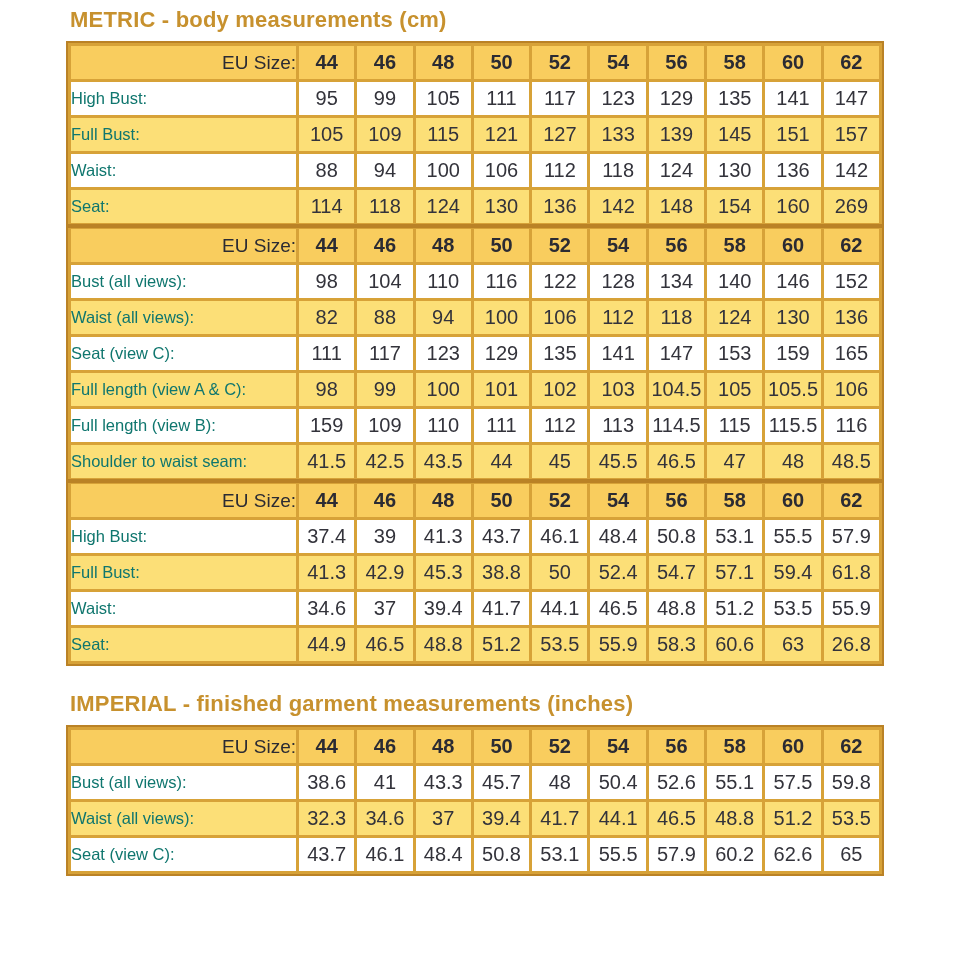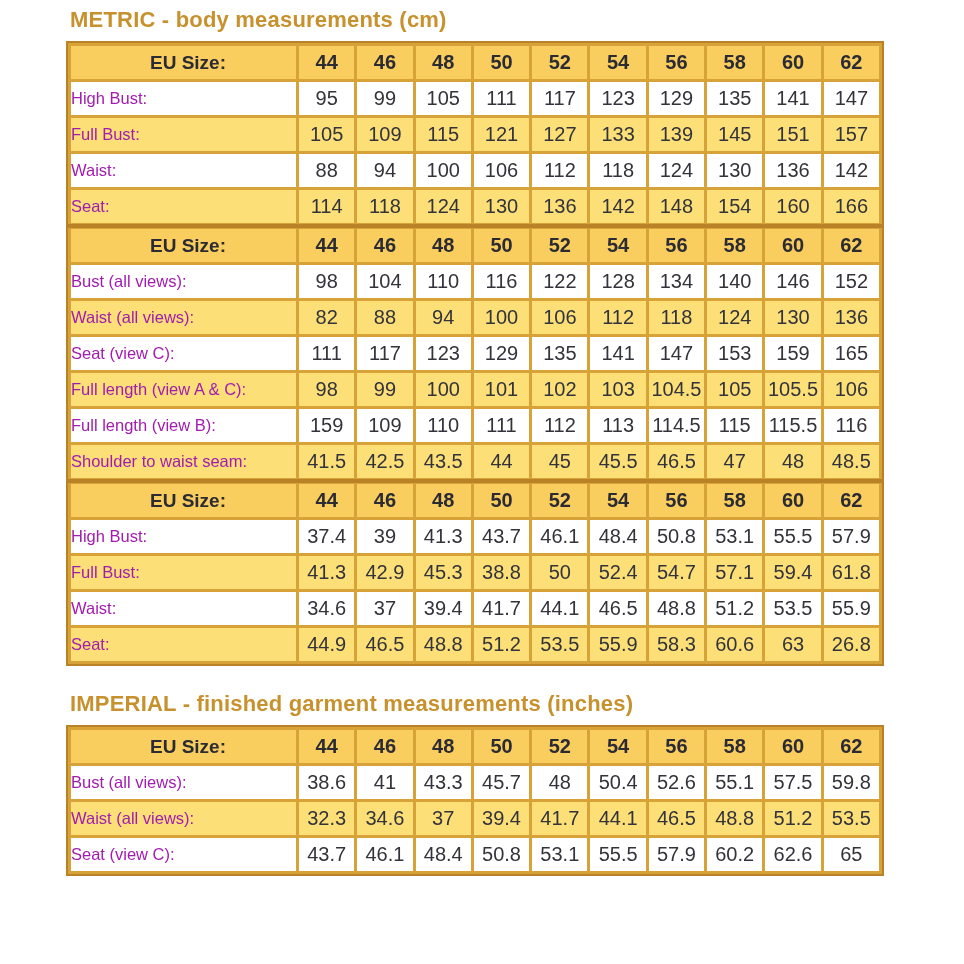--- a/index.html
+++ b/index.html
@@ -42,40 +42,40 @@
     border: 3px solid #d7a238;
     height: 33px;
     padding: 0;
     overflow: hidden;
     white-space: nowrap;
   }
   tr.header-row th {
     background: #f9cd5e;
   }
   tr.header-row th.label-cell {
-    text-align: center;
+    text-align: right;
     padding-left: 9px;
     font-size: 19px;
-    font-weight: bold;
+    font-weight: normal;
     color: #2b2b33;
   }
   tr.header-row th.size-cell {
     text-align: center;
     font-size: 20px;
     font-weight: bold;
     color: #2b2b33;
   }
   tr.row-white td { background: #ffffff; }
   tr.row-gold  td { background: #fcdf77; }
   td.label-cell {
     text-align: left;
     padding-left: 9px;
     font-size: 16.5px;
     font-weight: normal;
-    color: #a21caf;
+    color: #0f766e;
   }
   td.value-cell {
     text-align: center;
     font-size: 20px;
     font-weight: normal;
     color: #33333b;
   }
 </style>
 </head>
 <body>
@@ -157,21 +157,21 @@
             <td class="label-cell">Seat:</td>
             <td class="value-cell">114</td>
             <td class="value-cell">118</td>
             <td class="value-cell">124</td>
             <td class="value-cell">130</td>
             <td class="value-cell">136</td>
             <td class="value-cell">142</td>
             <td class="value-cell">148</td>
             <td class="value-cell">154</td>
             <td class="value-cell">160</td>
-            <td class="value-cell">166</td>
+            <td class="value-cell">269</td>
           </tr>
         </tbody>
       </table>
   </section>
 
   <section>
     <table class="size-table">
         <colgroup>
           <col class="label-col">
           <col>

